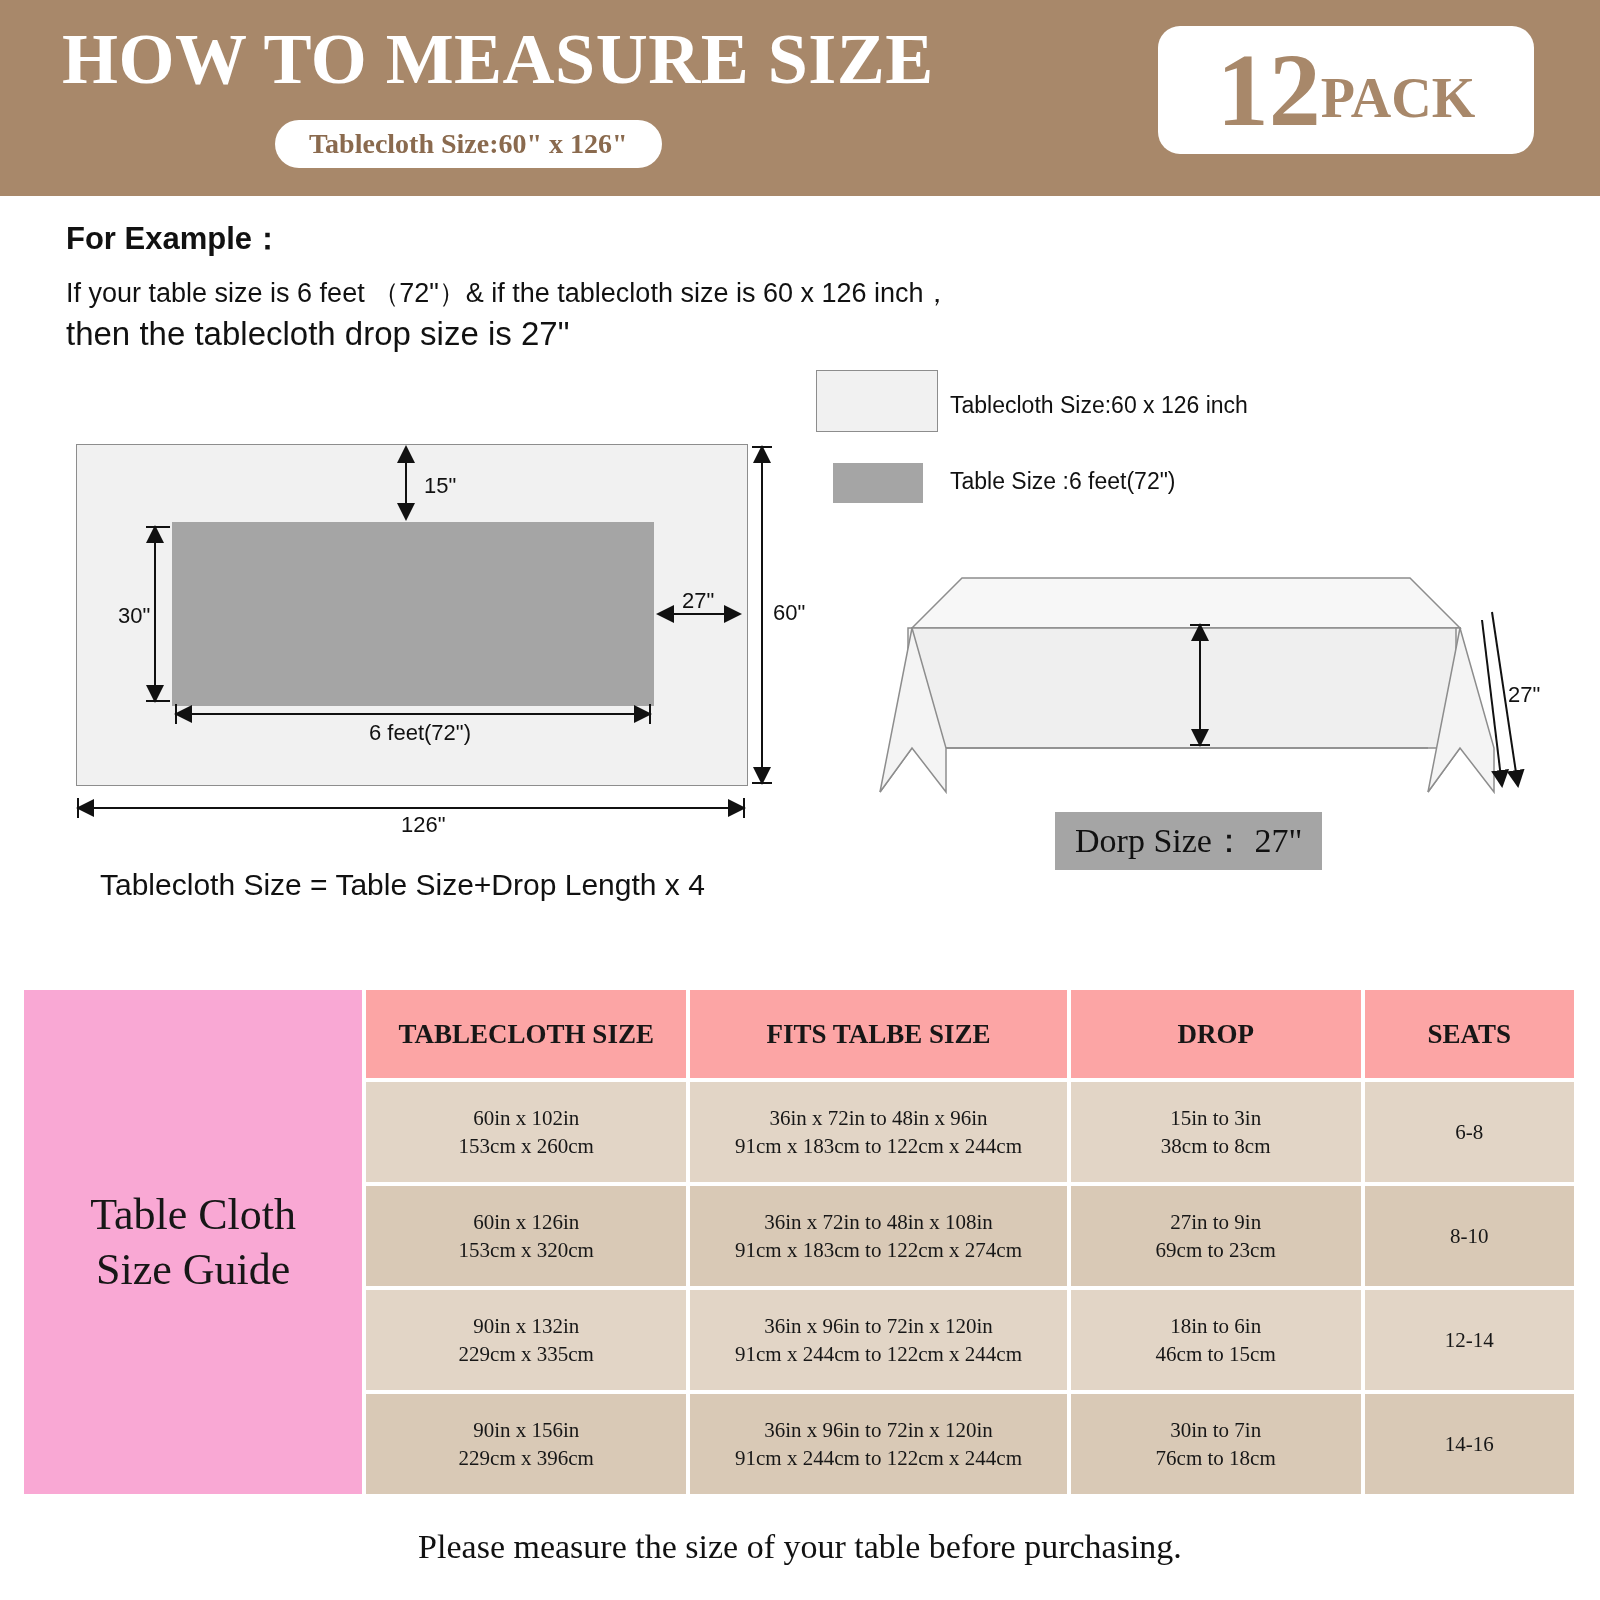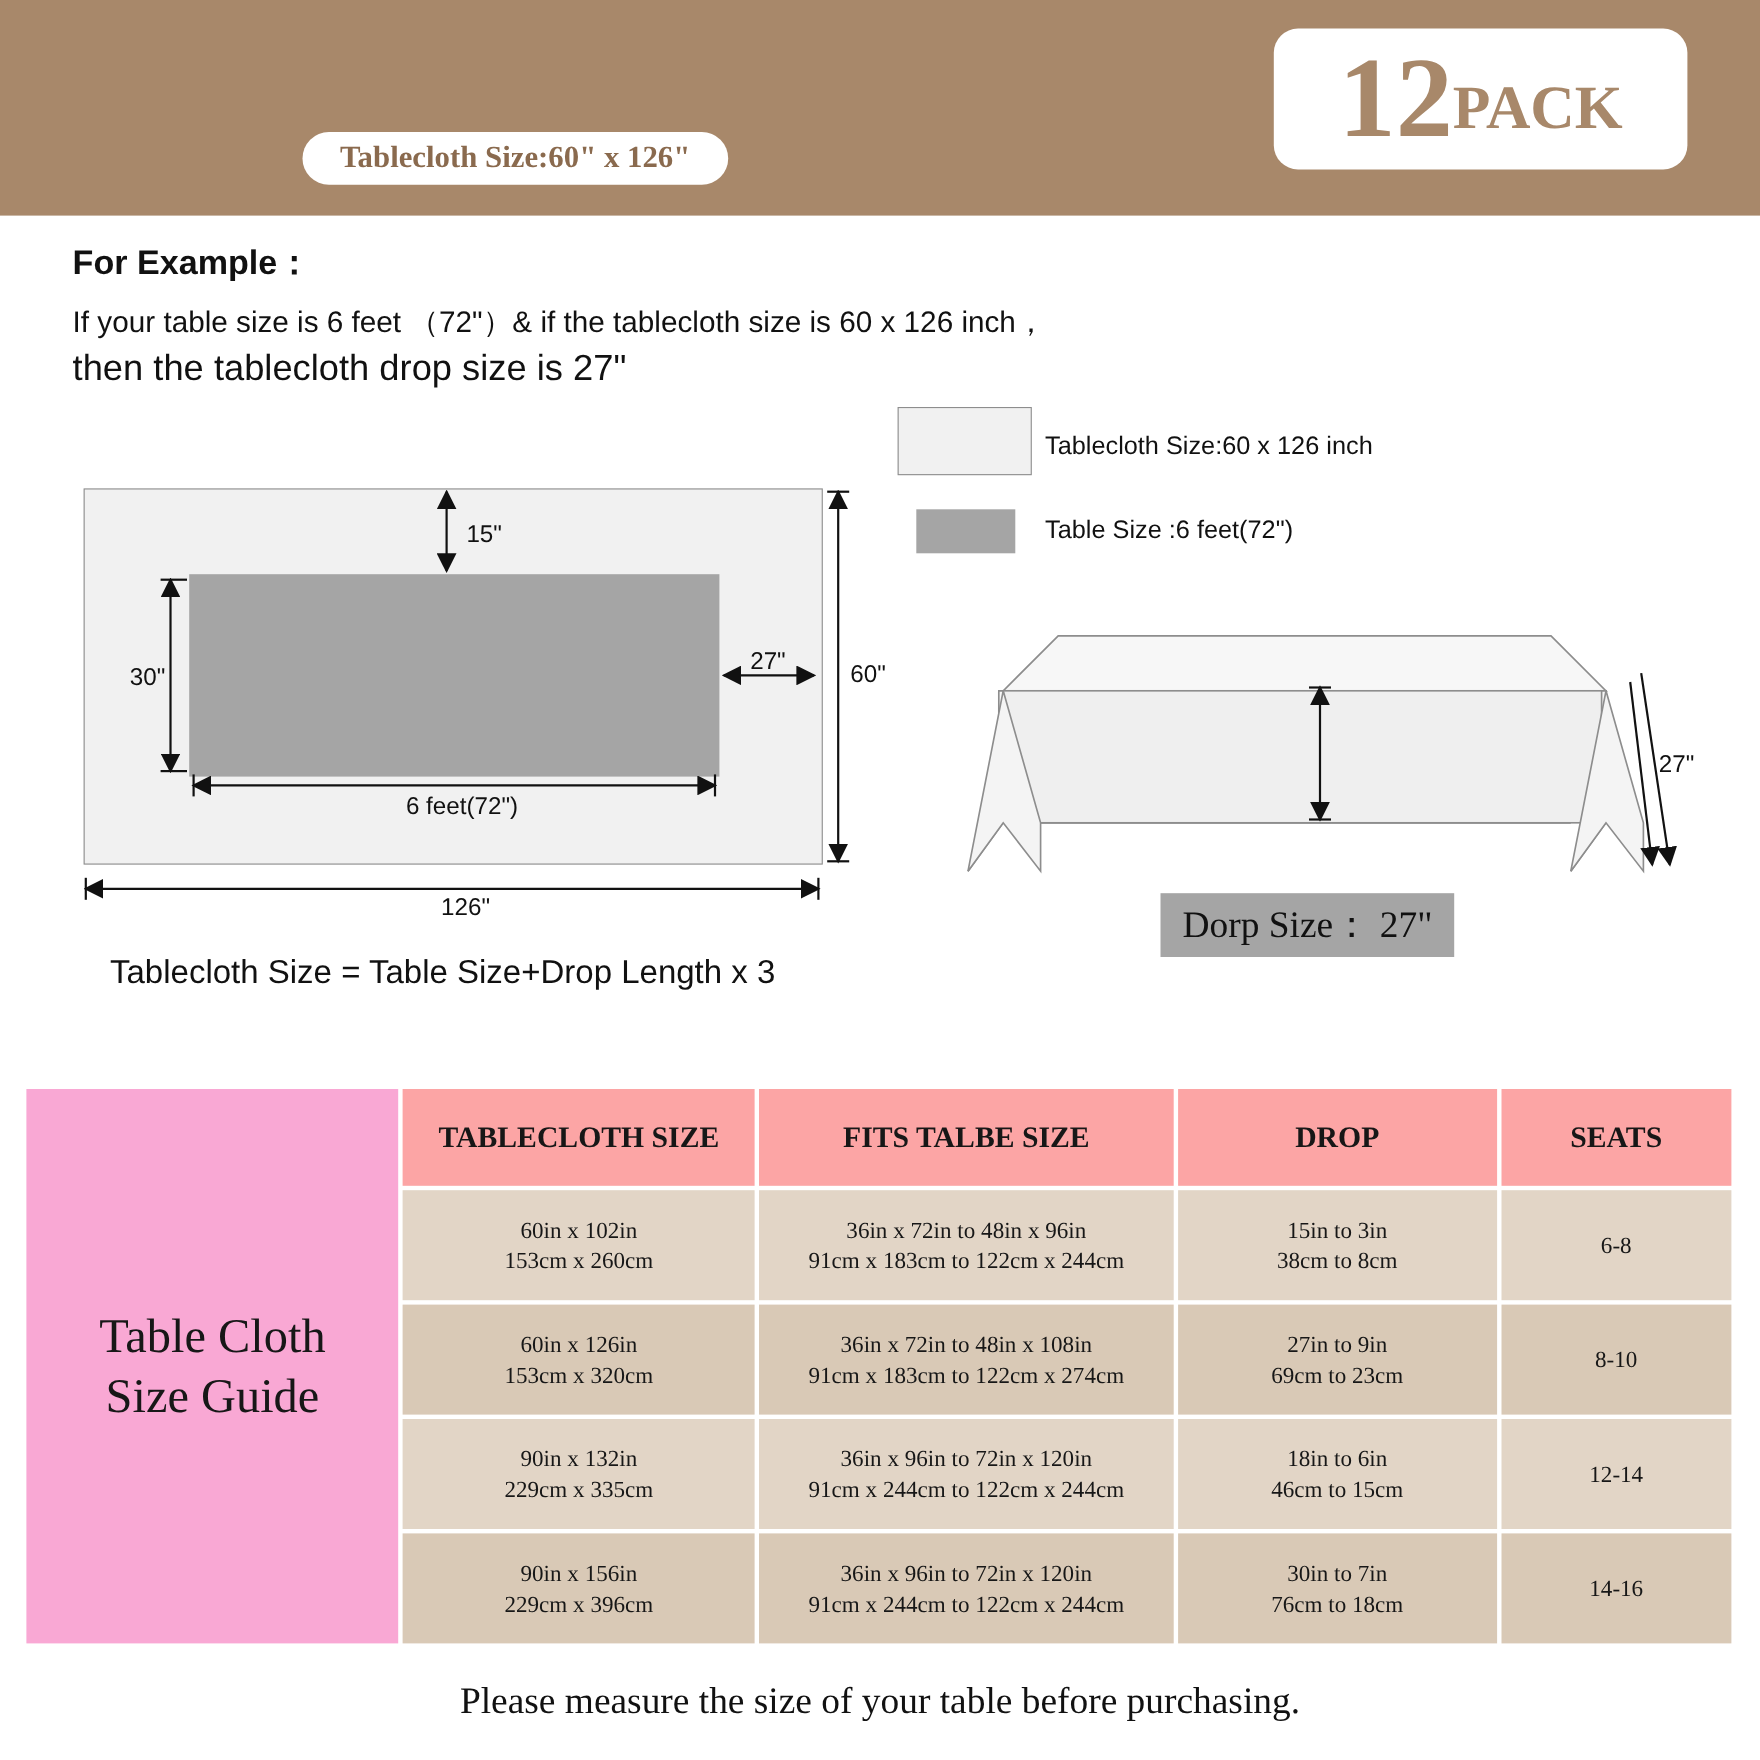--- a/index.html
+++ b/index.html
@@ -240,20 +240,21 @@
     text-align: center;
     font-family: "Liberation Serif", serif;
     font-size: 34px;
     color: #111;
   }
 </style>
 </head>
 <body>
 
 <div class="header">
+  <div class="header-title">HOW TO MEASURE SIZE</div>
   <div class="header-subtitle-pill">Tablecloth Size:60" x 126"</div>
   <div class="pack-badge">
     <span class="num">12</span>
     <span class="word">PACK</span>
   </div>
 </div>
 
 <div class="for-example">For Example：</div>
 <div class="example-line1">If your table size is 6 feet （72"）&amp; if the tablecloth size is 60 x 126 inch，</div>
 <div class="example-line2">then the tablecloth drop size is 27"</div>
@@ -269,21 +270,21 @@
 <div class="dim-label" style="left:424px; top:473px;">15"</div>
 <div class="dim-label" style="left:118px; top:603px;">30"</div>
 <div class="dim-label" style="left:682px; top:588px;">27"</div>
 <div class="dim-label" style="left:773px; top:600px;">60"</div>
 <div class="dim-label" style="left:369px; top:720px;">6 feet(72")</div>
 <div class="dim-label" style="left:401px; top:812px;">126"</div>
 
 <div class="dim-label" style="left:1212px; top:670px;">15"</div>
 <div class="dim-label" style="left:1508px; top:682px;">27"</div>
 
-<div class="eq-text">Tablecloth Size = Table Size+Drop Length x 3</div>
+<div class="eq-text">Tablecloth Size = Table Size+Drop Length x 4</div>
 <div class="drop-pill">Dorp Size：  27"</div>
 
 <svg class="overlay" viewBox="0 0 1600 1600">
   <defs>
     <marker id="ah" markerWidth="9" markerHeight="9" refX="8" refY="4.5" orient="auto">
       <path d="M0,0 L9,4.5 L0,9 z" fill="#111"></path>
     </marker>
     <marker id="ahs" markerWidth="9" markerHeight="9" refX="1" refY="4.5" orient="auto">
       <path d="M9,0 L0,4.5 L9,9 z" fill="#111"></path>
     </marker>

